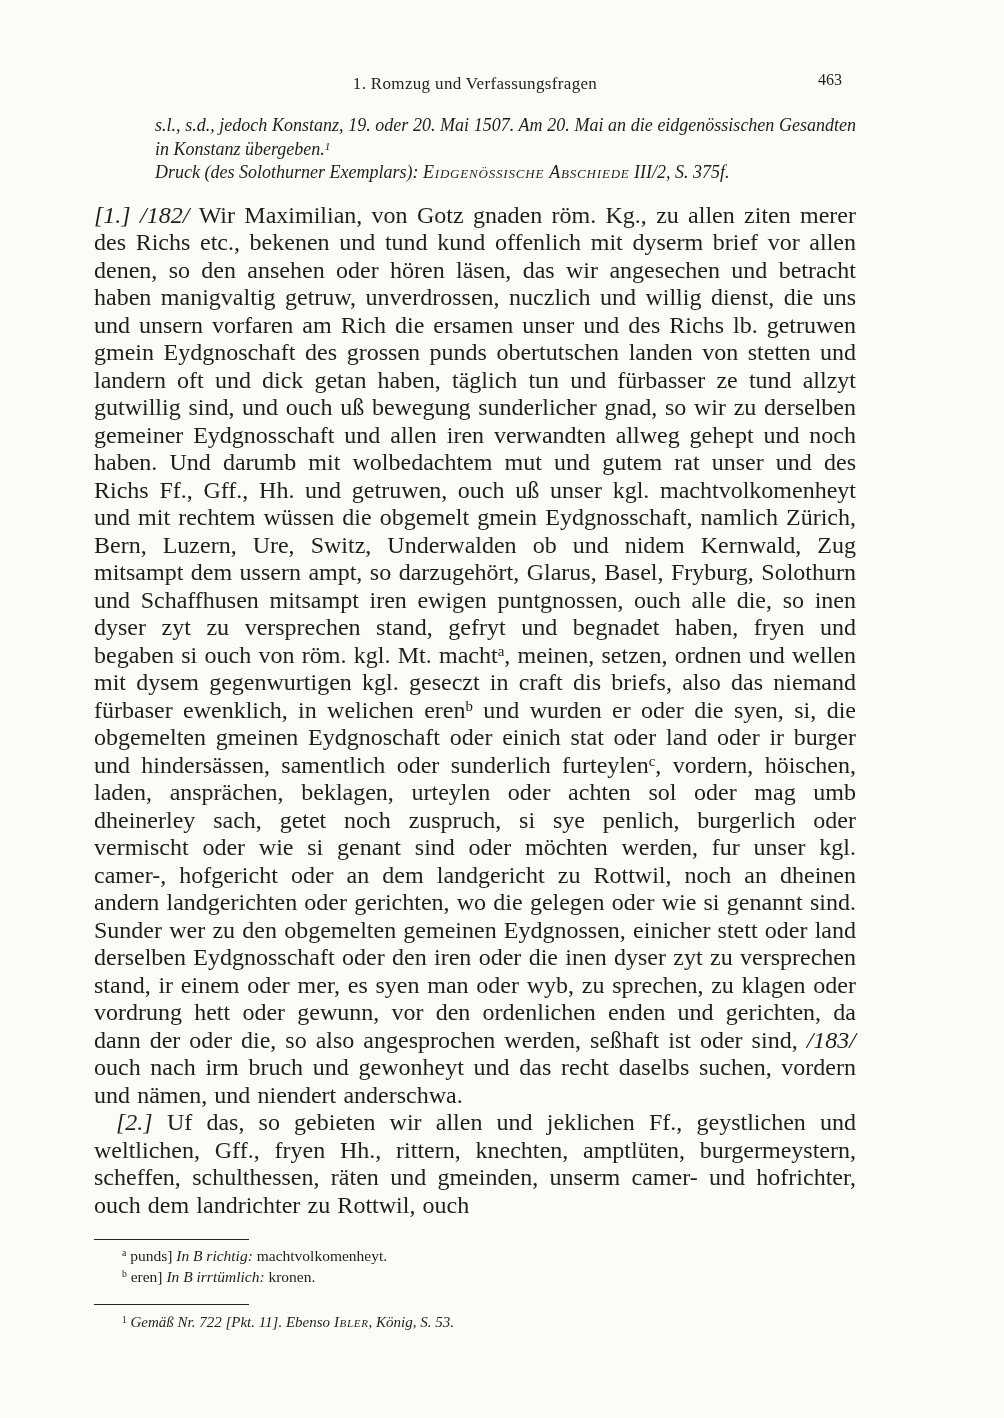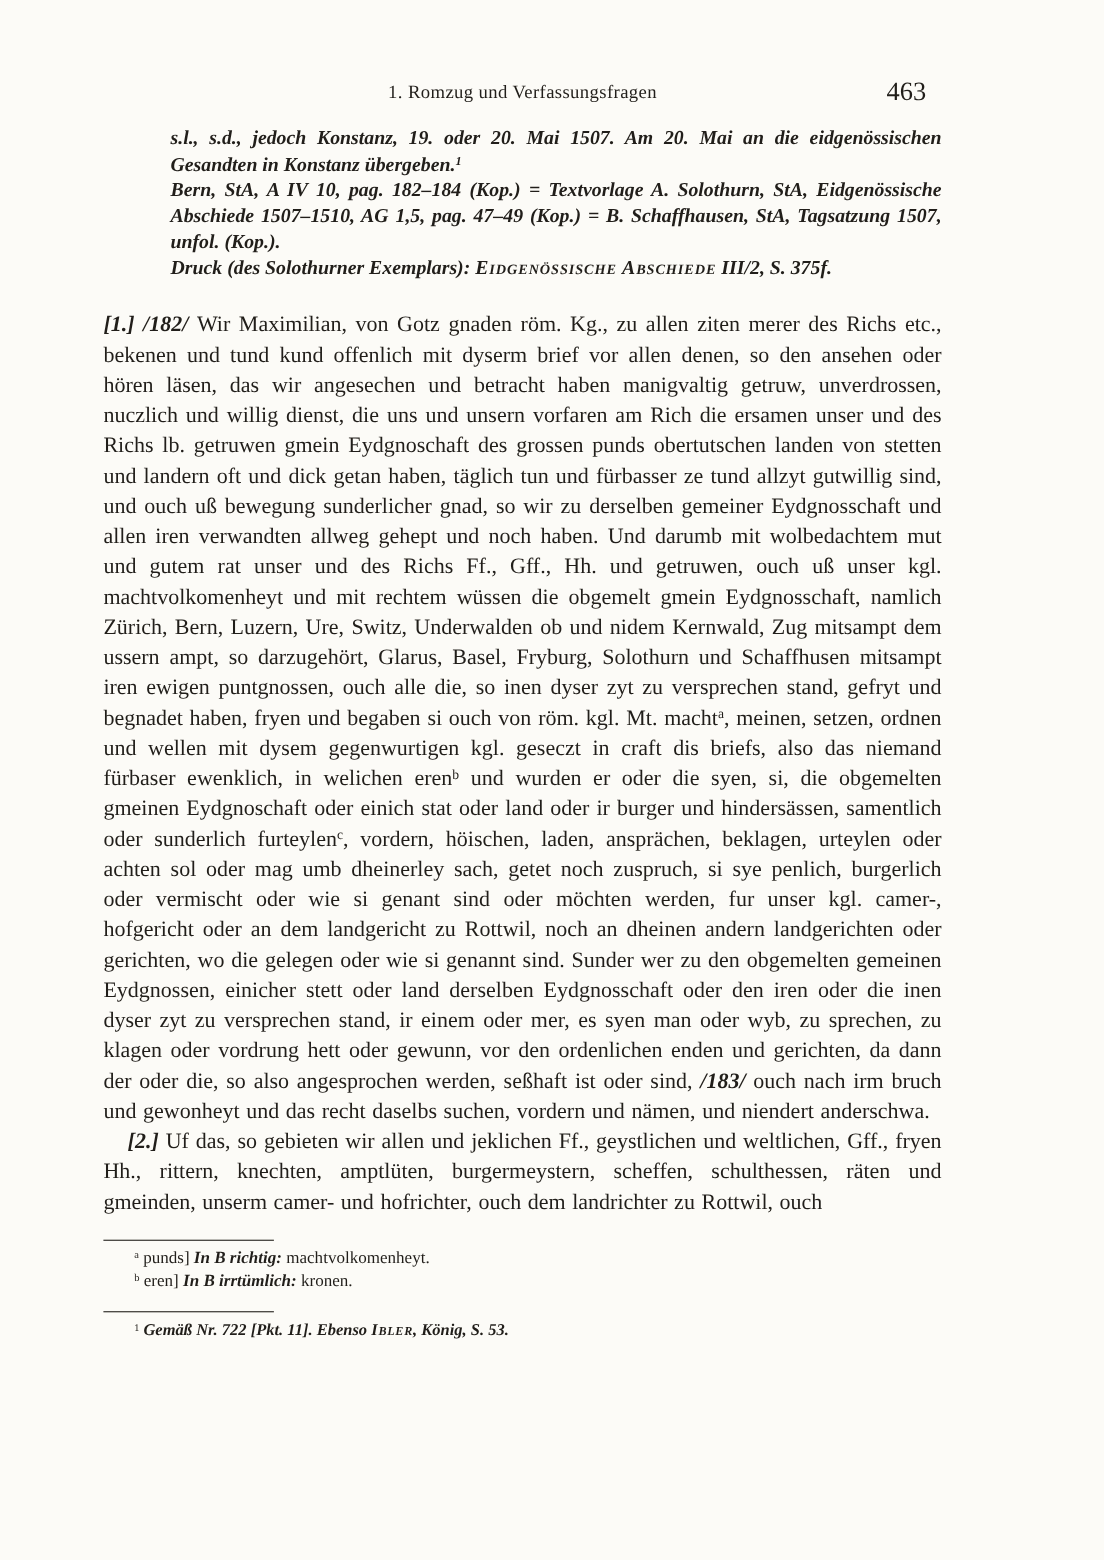--- a/index.html
+++ b/index.html
@@ -14,35 +14,35 @@
     font-family: "Liberation Serif", serif;
     padding: 74px 148px 0 94px;
     overflow: hidden;
   }
   
   .page-header { position: relative; height: 28px; margin-bottom: 12px; }
   .chapter-title {
     position: absolute; left: 50%; transform: translateX(-50%);
     font-size: 17px; letter-spacing: 0.02em; white-space: nowrap;
   }
-  .page-number { position: absolute; right: 14px; top: -3px; font-size: 24px; }
+  .page-number { position: absolute; right: 14px; top: -3px; font-size: 16px; }
 
   
   .source-block {
     margin-left: 61px;
     font-size: 18px;
     line-height: 23.5px;
     text-align: justify;
   }
   .source-block p { margin: 0; font-style: italic; }
 
   
   .body-text {
-    margin-top: 27px;
-    font-size: 20px;
+    margin-top: 17px;
+    font-size: 24px;
     line-height: 27.5px;
     text-align: justify;
     word-spacing: 0.05em;
   }
   .body-text p { margin: 0; }
   .para-indent { text-indent: 22px; }
 
   
   .apparatus-rule, .footnote-rule {
     width: 155px; height: 0;
@@ -50,37 +50,36 @@
   }
   .apparatus-rule { margin-top: 20px; }
   .apparatus { margin-top: 6px; font-size: 15.5px; line-height: 20.5px; }
   .apparatus p { margin: 0; padding-left: 28px; }
 
   .footnote-rule { margin-top: 17px; }
   .footnotes { margin-top: 7px; font-size: 15px; line-height: 21px; }
   .footnotes p { margin: 0; padding-left: 28px; }
 
   
-  .seg-i  { font-style: italic; font-weight: bold; }
+  .seg-i  { font-style: italic; }
   .seg-sup { font-size: 0.62em; vertical-align: 0.48em; line-height: 0; }
   .seg-sc { font-variant: small-caps; letter-spacing: 0.045em; }
 </style>
 </head>
 <body>
 
 <div class="page">
 
   <div class="page-header">
     <span class="chapter-title">1. Romzug und Verfassungsfragen</span>
     <span class="page-number">463</span>
   </div>
 
   <div class="source-block">
     <p><span class="seg-i">s.l., s.d., jedoch Konstanz, 19. oder 20. Mai 1507. Am 20. Mai an die eidgenössischen Gesandten in Konstanz übergeben.</span><span class="seg-i seg-sup">1</span></p>
-    <p><span class="seg-i">Bern, StA, A IV 10, pag. 182–184 (Kop.) = Textvorlage A. Solothurn, StA, Eidgenössische Abschiede 1507–1510, AG 1,5, pag. 47–49 (Kop.) = B. Schaffhausen, StA, Tagsatzung 1507, unfol. (Kop.).</span></p>
     <p><span class="seg-i">Druck (des Solothurner Exemplars): </span><span class="seg-i seg-sc">Eidgenössische Abschiede</span><span class="seg-i"> III/2, S. 375f.</span></p>
   </div>
 
   <div class="body-text">
     <p class="para"><span class="seg-i">[1.] /182/ </span><span>Wir Maximilian, von Gotz gnaden röm. Kg., zu allen ziten merer des Richs etc., bekenen und tund kund offenlich mit dyserm brief vor allen denen, so den ansehen oder hören läsen, das wir angesechen und betracht haben manigvaltig getruw, unverdrossen, nuczlich und willig dienst, die uns und unsern vorfaren am Rich die ersamen unser und des Richs lb. getruwen gmein Eydgnoschaft des grossen punds obertutschen landen von stetten und landern oft und dick getan haben, täglich tun und fürbasser ze tund allzyt gutwillig sind, und ouch uß bewegung sunderlicher gnad, so wir zu derselben gemeiner Eydgnosschaft und allen iren verwandten allweg gehept und noch haben. Und darumb mit wolbedachtem mut und gutem rat unser und des Richs Ff., Gff., Hh. und getruwen, ouch uß unser kgl. machtvolkomenheyt und mit rechtem wüssen die obgemelt gmein Eydgnosschaft, namlich Zürich, Bern, Luzern, Ure, Switz, Underwalden ob und nidem Kernwald, Zug mitsampt dem ussern ampt, so darzugehört, Glarus, Basel, Fryburg, Solothurn und Schaffhusen mitsampt iren ewigen puntgnossen, ouch alle die, so inen dyser zyt zu versprechen stand, gefryt und begnadet haben, fryen und begaben si ouch von röm. kgl. Mt. macht</span><span class="seg-sup">a</span><span>, meinen, setzen, ordnen und wellen mit dysem gegenwurtigen kgl. geseczt in craft dis briefs, also das niemand fürbaser ewenklich, in welichen eren</span><span class="seg-sup">b</span><span> und wurden er oder die syen, si, die obgemelten gmeinen Eydgnoschaft oder einich stat oder land oder ir burger und hindersässen, samentlich oder sunderlich furteylen</span><span class="seg-sup">c</span><span>, vordern, höischen, laden, ansprächen, beklagen, urteylen oder achten sol oder mag umb dheinerley sach, getet noch zuspruch, si sye penlich, burgerlich oder vermischt oder wie si genant sind oder möchten werden, fur unser kgl. camer-, hofgericht oder an dem landgericht zu Rottwil, noch an dheinen andern landgerichten oder gerichten, wo die gelegen oder wie si genannt sind. Sunder wer zu den obgemelten gemeinen Eydgnossen, einicher stett oder land derselben Eydgnosschaft oder den iren oder die inen dyser zyt zu versprechen stand, ir einem oder mer, es syen man oder wyb, zu sprechen, zu klagen oder vordrung hett oder gewunn, vor den ordenlichen enden und gerichten, da dann der oder die, so also angesprochen werden, seßhaft ist oder sind, </span><span class="seg-i">/183/</span><span> ouch nach irm bruch und gewonheyt und das recht daselbs suchen, vordern und nämen, und niendert anderschwa.</span></p>
     <p class="para para-indent"><span class="seg-i">[2.]</span><span> Uf das, so gebieten wir allen und jeklichen Ff., geystlichen und weltlichen, Gff., fryen Hh., rittern, knechten, amptlüten, burgermeystern, scheffen, schulthessen, räten und gmeinden, unserm camer- und hofrichter, ouch dem landrichter zu Rottwil, ouch</span></p>
   </div>
 
   <div class="apparatus-rule"></div>
 

